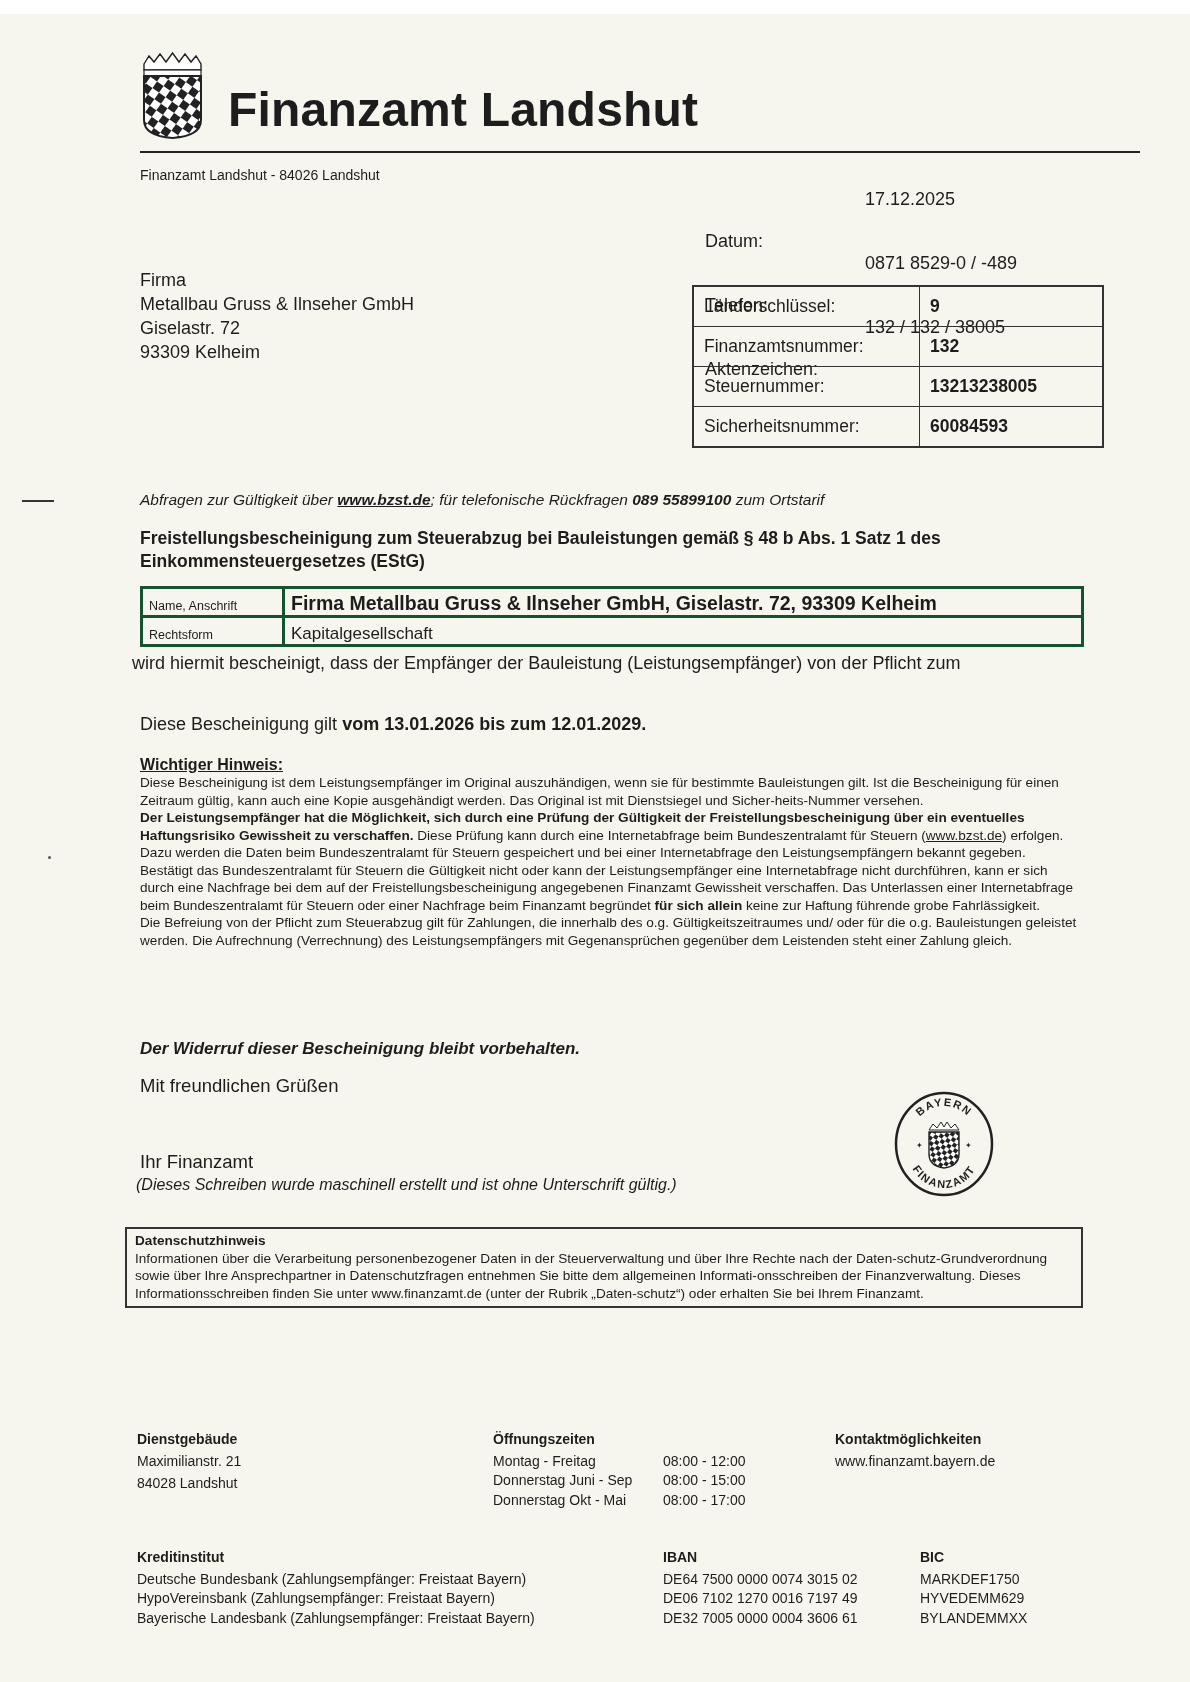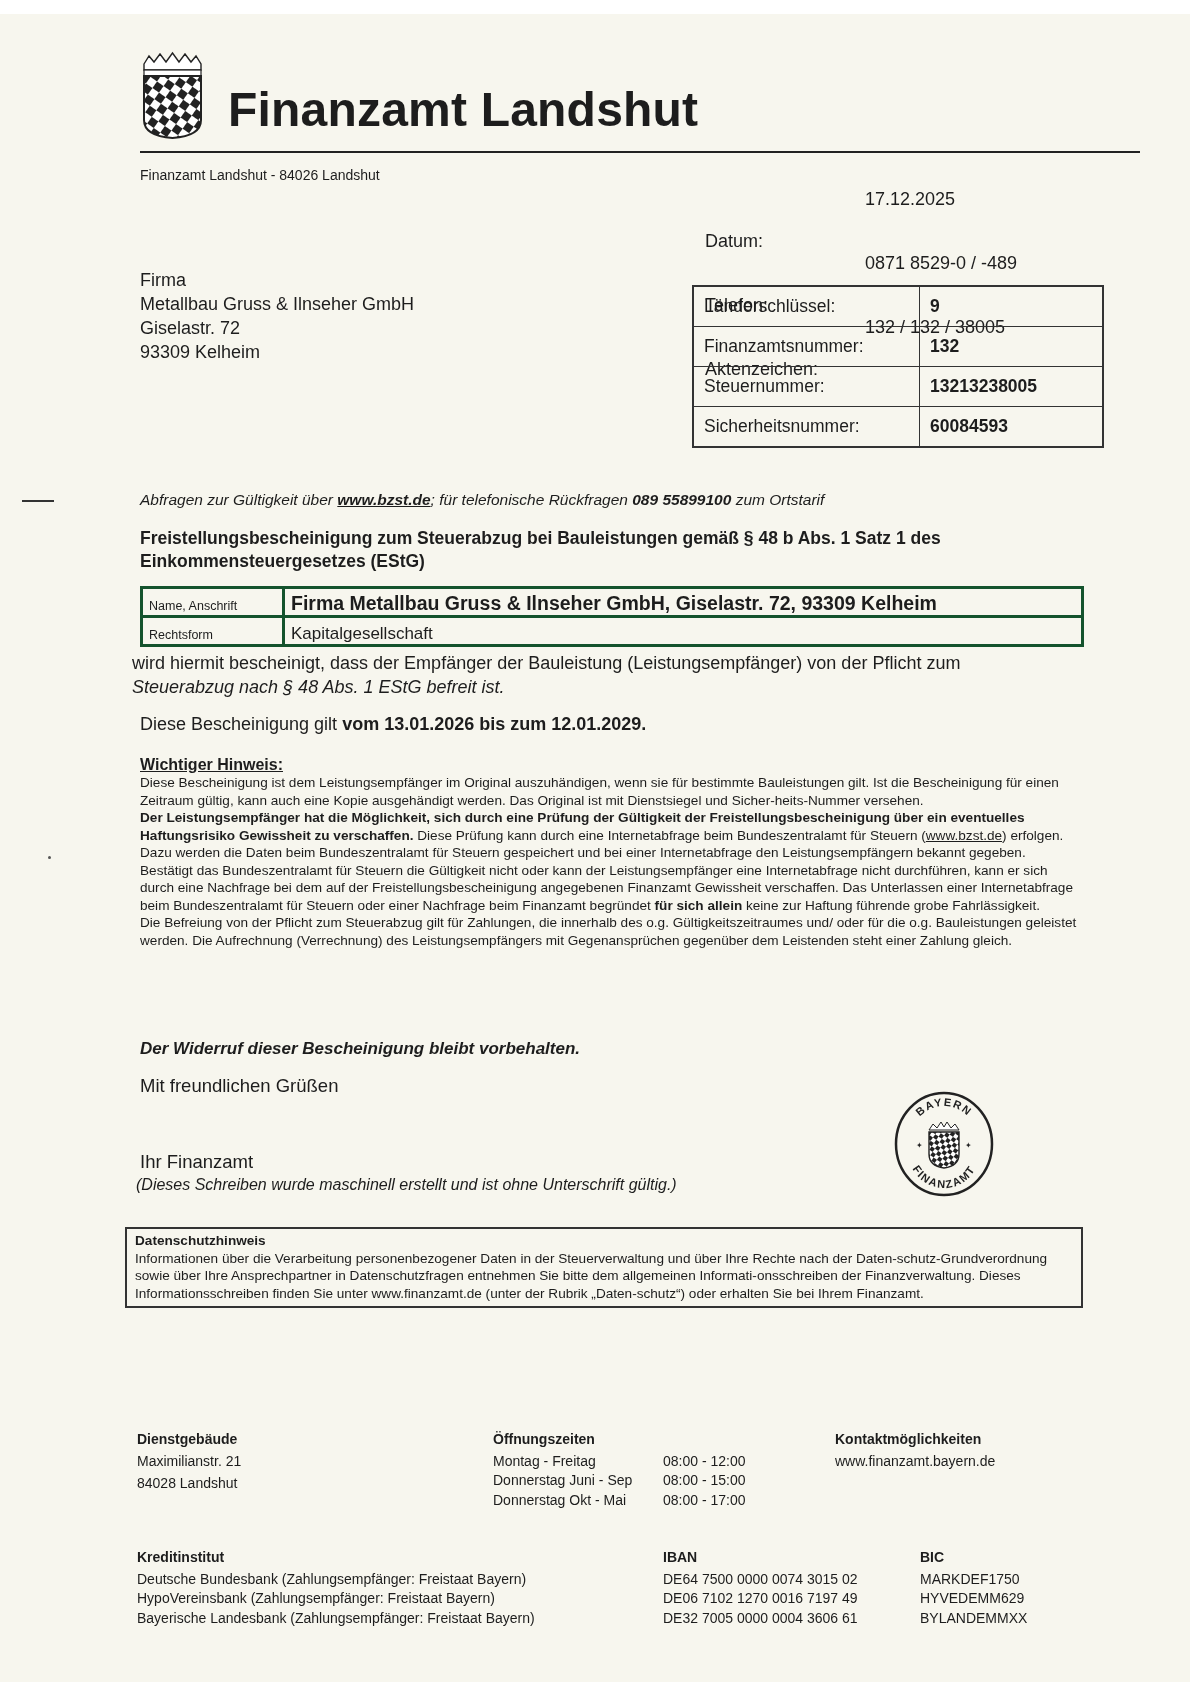--- a/index.html
+++ b/index.html
@@ -157,21 +157,20 @@
   </tr>
   <tr>
     <td class="lbl">Rechtsform</td>
     <td class="val">Kapitalgesellschaft</td>
   </tr>
 </tbody>
   </table>
 
 <div class="abs certify">
   <div>wird hiermit bescheinigt, dass der Empfänger der Bauleistung (Leistungsempfänger) von der Pflicht zum</div>
-  <div class="it">Steuerabzug nach § 48 Abs. 1 EStG befreit ist.</div>
 </div>
 <div class="abs validity">
   <span>Diese Bescheinigung gilt </span><b>vom 13.01.2026 bis zum 12.01.2029.</b>
 </div>
 
 <div class="abs notice">
   <div class="notice-title">Wichtiger Hinweis:</div>
   <div>Diese Bescheinigung ist dem Leistungsempfänger im Original auszuhändigen, wenn sie für bestimmte Bauleistungen gilt. Ist die Bescheinigung für einen Zeitraum gültig, kann auch eine Kopie ausgehändigt werden. Das Original ist mit Dienstsiegel und Sicher-heits-Nummer versehen.</div>
   <div><b>Der Leistungsempfänger hat die Möglichkeit, sich durch eine Prüfung der Gültigkeit der Freistellungsbescheinigung über ein eventuelles Haftungsrisiko Gewissheit zu verschaffen.</b><span> Diese Prüfung kann durch eine Internetabfrage beim Bundeszentralamt für Steuern (</span><span class="u">www.bzst.de</span><span>) erfolgen. Dazu werden die Daten beim Bundeszentralamt für Steuern gespeichert und bei einer Internetabfrage den Leistungsempfängern bekannt gegeben. Bestätigt das Bundeszentralamt für Steuern die Gültigkeit nicht oder kann der Leistungsempfänger eine Internetabfrage nicht durchführen, kann er sich durch eine Nachfrage bei dem auf der Freistellungsbescheinigung angegebenen Finanzamt Gewissheit verschaffen. Das Unterlassen einer Internetabfrage beim Bundeszentralamt für Steuern oder einer Nachfrage beim Finanzamt begründet </span><b>für sich allein</b><span> keine zur Haftung führende grobe Fahrlässigkeit.</span></div>
   <div>Die Befreiung von der Pflicht zum Steuerabzug gilt für Zahlungen, die innerhalb des o.g. Gültigkeitszeitraumes und/ oder für die o.g. Bauleistungen geleistet werden. Die Aufrechnung (Verrechnung) des Leistungsempfängers mit Gegenansprüchen gegenüber dem Leistenden steht einer Zahlung gleich.</div>

